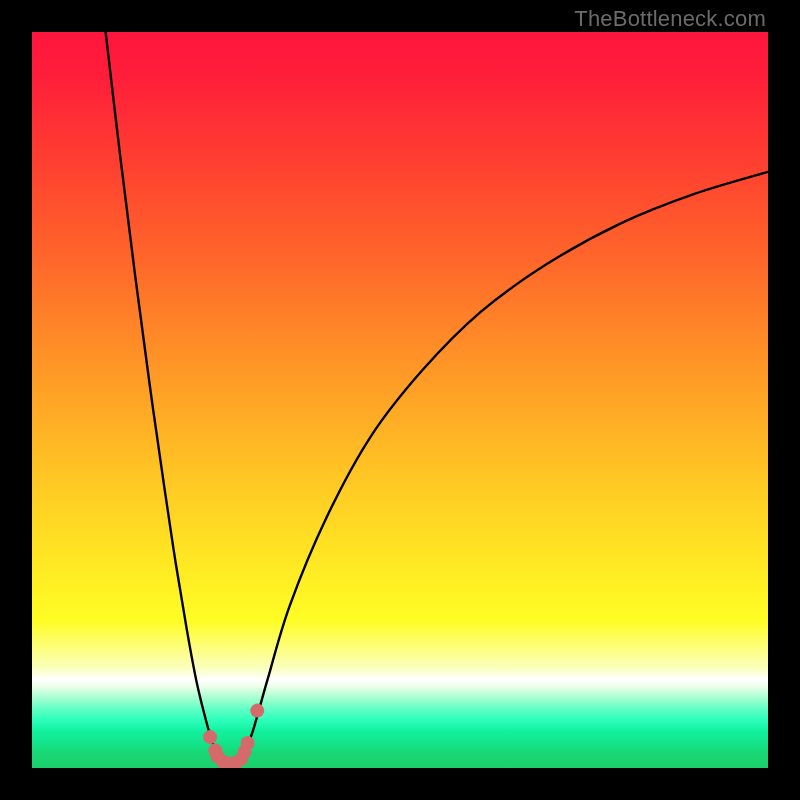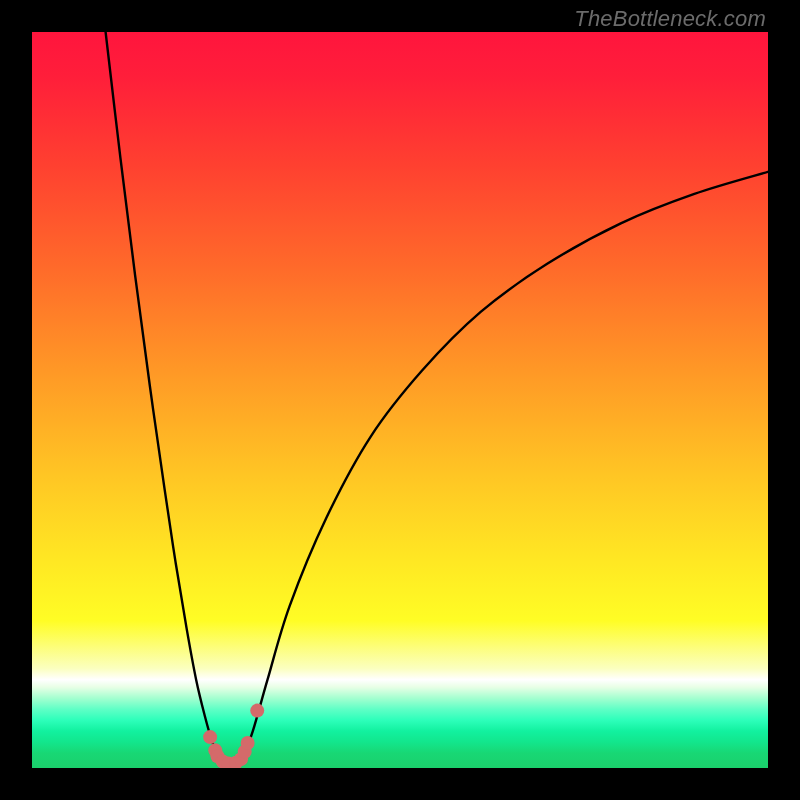--- a/index.html
+++ b/index.html
@@ -10,21 +10,20 @@
     background: #000;
     overflow: hidden;
   }
   .frame {
     position: absolute;
     top: 0;
     left: 0;
     width: 800px;
     height: 770px;
     background: #000;
-    font-style: italic;
   }
   .plot {
     position: absolute;
     top: 32px;
     left: 32px;
     width: 736px;
     height: 736px;
     background: linear-gradient(to bottom,
       #ff153d 0%,
       #ff1e3a 6%,

